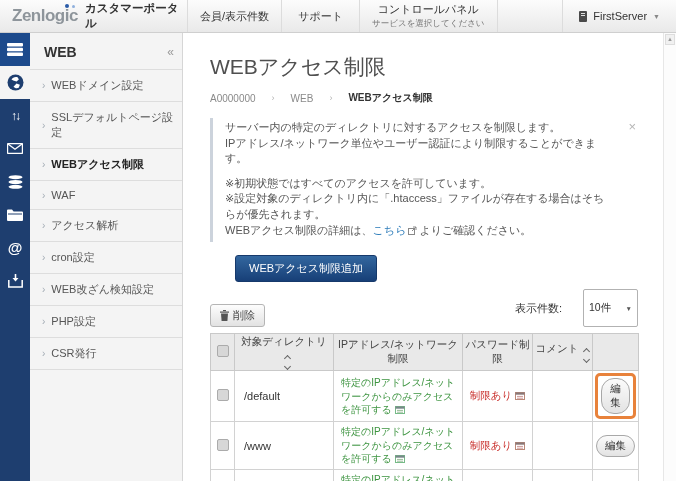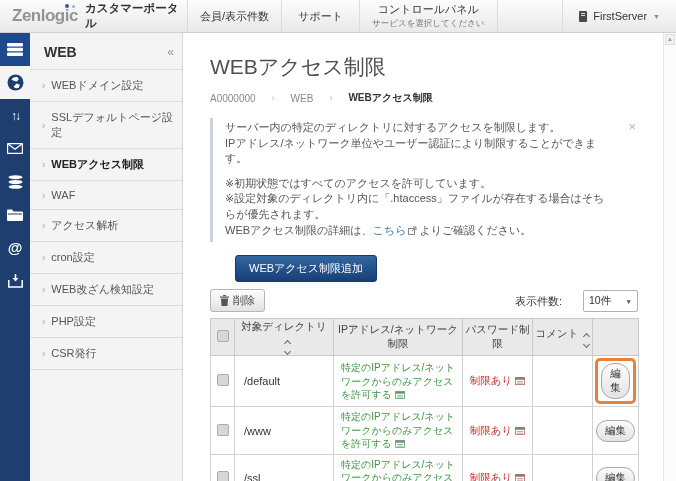--- a/index.html
+++ b/index.html
@@ -81,21 +81,21 @@
     padding:5px 13px; cursor:pointer; margin-bottom:7px;margin-left:25px;
   }
   .toolbar { width:428px; display:flex; justify-content:space-between; align-items:flex-end; margin-bottom:6px; }
   .btn-del {
     display:inline-flex; align-items:center; gap:4px;
     background:linear-gradient(#fdfdfd,#e2e2e2); border:1px solid #b5b5b5;
     border-radius:3px; font-size:11px; color:#444; padding:3px 9px; cursor:pointer;
   }
   .per-page { display:flex; align-items:center; gap:21px; font-size:11px; color:#333;justify-content:center; }
   .pp-select {
-    width:55px; height:22px; border:1px solid #b2b2b2; border-radius:2px; background:#fff;
+    width:55px; height:38px; border:1px solid #b2b2b2; border-radius:2px; background:#fff;
     display:flex; align-items:center; justify-content:space-between; padding:0 5px;
     font-size:10.5px; color:#333; cursor:pointer;
   }
   .pp-select .caret { font-size:6.5px; color:#555; }
 
   table.grid { width:428px; border-collapse:collapse; table-layout:fixed; }
   .grid th {
     background:#e9e9e9; border:1px solid #c9c9c9; height:31px;
     font-size:10.5px; font-weight:normal; color:#444; text-align:center;
   }

